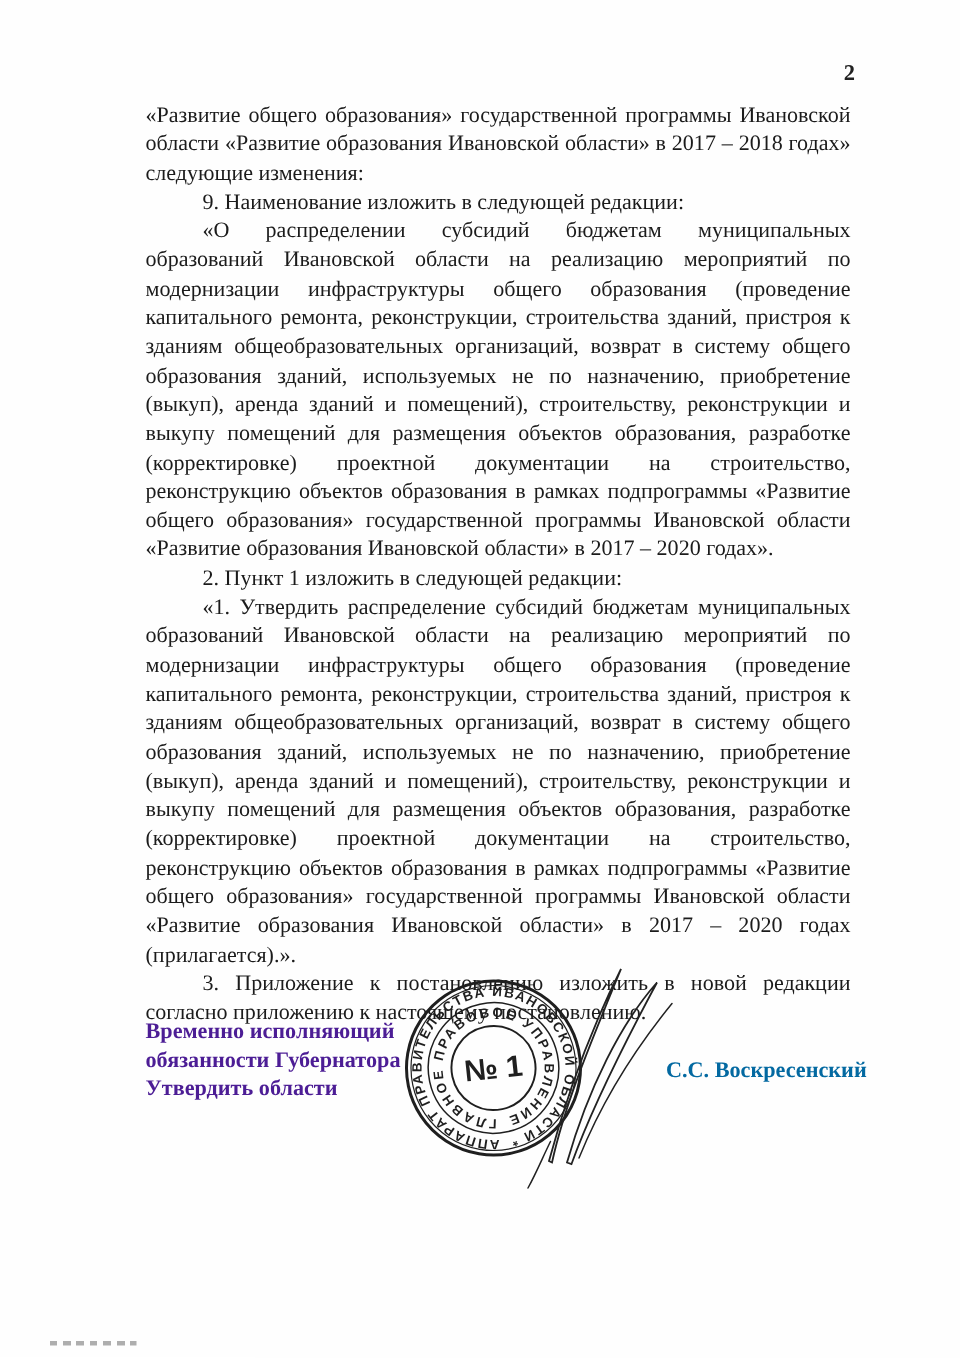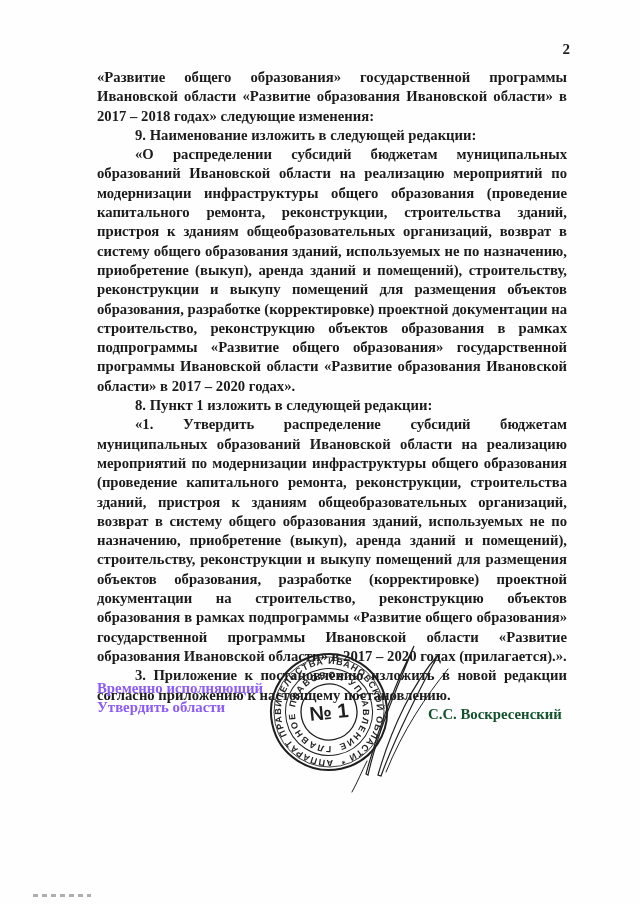--- a/index.html
+++ b/index.html
@@ -26,37 +26,37 @@
   }
   .text-block {
     position: absolute;
     left: 97px; top: 68px;
     width: 470px;
     font-size: 14.7px;
     line-height: 19.3px;
     text-align: justify;
     color: #1b1b1b;
   }
-  .text-block p { margin: 0; font-weight: bold; }
+  .text-block p { margin: 0; }
   .text-block p.indent { text-indent: 38px; }
   .sig-title {
     position: absolute;
     left: 97px; top: 679px;
     font-size: 14.8px;
     line-height: 19.2px;
     font-weight: bold;
-    color: #8b5cf6;
+    color: #4c1d95;
   }
   .sig-name {
     position: absolute;
-    left: 428px; top: 706px;
+    left: 444px; top: 706px;
     width: 150px;
     font-size: 14.8px;
     font-weight: bold;
-    color: #14532d;
+    color: #0369a1;
   }
   .stamp-area {
     position: absolute;
     left: 248px; top: 626px;
     width: 240px; height: 186px;
   }
   .stamp-area svg { display: block; }
   .smudge {
     position: absolute;
     left: 33px; top: 894px;
@@ -69,27 +69,28 @@
 <body>
 
 <div class="page">
 
   <div class="page-number">2</div>
 
   <div class="text-block">
     <p>«Развитие общего образования» государственной программы Ивановской области «Развитие образования Ивановской области» в 2017 – 2018 годах» следующие изменения:</p>
     <p class="indent">9. Наименование изложить в следующей редакции:</p>
     <p class="indent">«О распределении субсидий бюджетам муниципальных образований Ивановской области на реализацию мероприятий по модернизации инфраструктуры общего образования (проведение капитального ремонта, реконструкции, строительства зданий, пристроя к зданиям общеобразовательных организаций, возврат в систему общего образования зданий, используемых не по назначению, приобретение (выкуп), аренда зданий и помещений), строительству, реконструкции и выкупу помещений для размещения объектов образования, разработке (корректировке) проектной документации на строительство, реконструкцию объектов образования в рамках подпрограммы «Развитие общего образования» государственной программы Ивановской области «Развитие образования Ивановской области» в 2017 – 2020 годах».</p>
-    <p class="indent">8. Пункт 1 изложить в следующей редакции:</p>
+    <p class="indent">2. Пункт 1 изложить в следующей редакции:</p>
     <p class="indent">«1. Утвердить распределение субсидий бюджетам муниципальных образований Ивановской области на реализацию мероприятий по модернизации инфраструктуры общего образования (проведение капитального ремонта, реконструкции, строительства зданий, пристроя к зданиям общеобразовательных организаций, возврат в систему общего образования зданий, используемых не по назначению, приобретение (выкуп), аренда зданий и помещений), строительству, реконструкции и выкупу помещений для размещения объектов образования, разработке (корректировке) проектной документации на строительство, реконструкцию объектов образования в рамках подпрограммы «Развитие общего образования» государственной программы Ивановской области «Развитие образования Ивановской области» в 2017 – 2020 годах (прилагается).».</p>
     <p class="indent">3. Приложение к постановлению изложить в новой редакции согласно приложению к настоящему постановлению.</p>
   </div>
 
   <div class="sig-title">
     <div>Временно исполняющий</div>
+    <div>обязанности Губернатора</div>
     <div>Утвердить области</div>
   </div>
 
   <div class="sig-name">С.С. Воскресенский</div>
 
   <div class="stamp-area">
     <svg width="240" height="186" viewBox="248 626 240 186" xmlns="http://www.w3.org/2000/svg">
       <defs>
         <path id="outerRing" d="M 329 760 A 48 48 0 1 1 329 664 A 48 48 0 1 1 329 760"></path>
         <path id="innerRing" d="M 329 746 A 34 34 0 1 1 329 678 A 34 34 0 1 1 329 746"></path>

